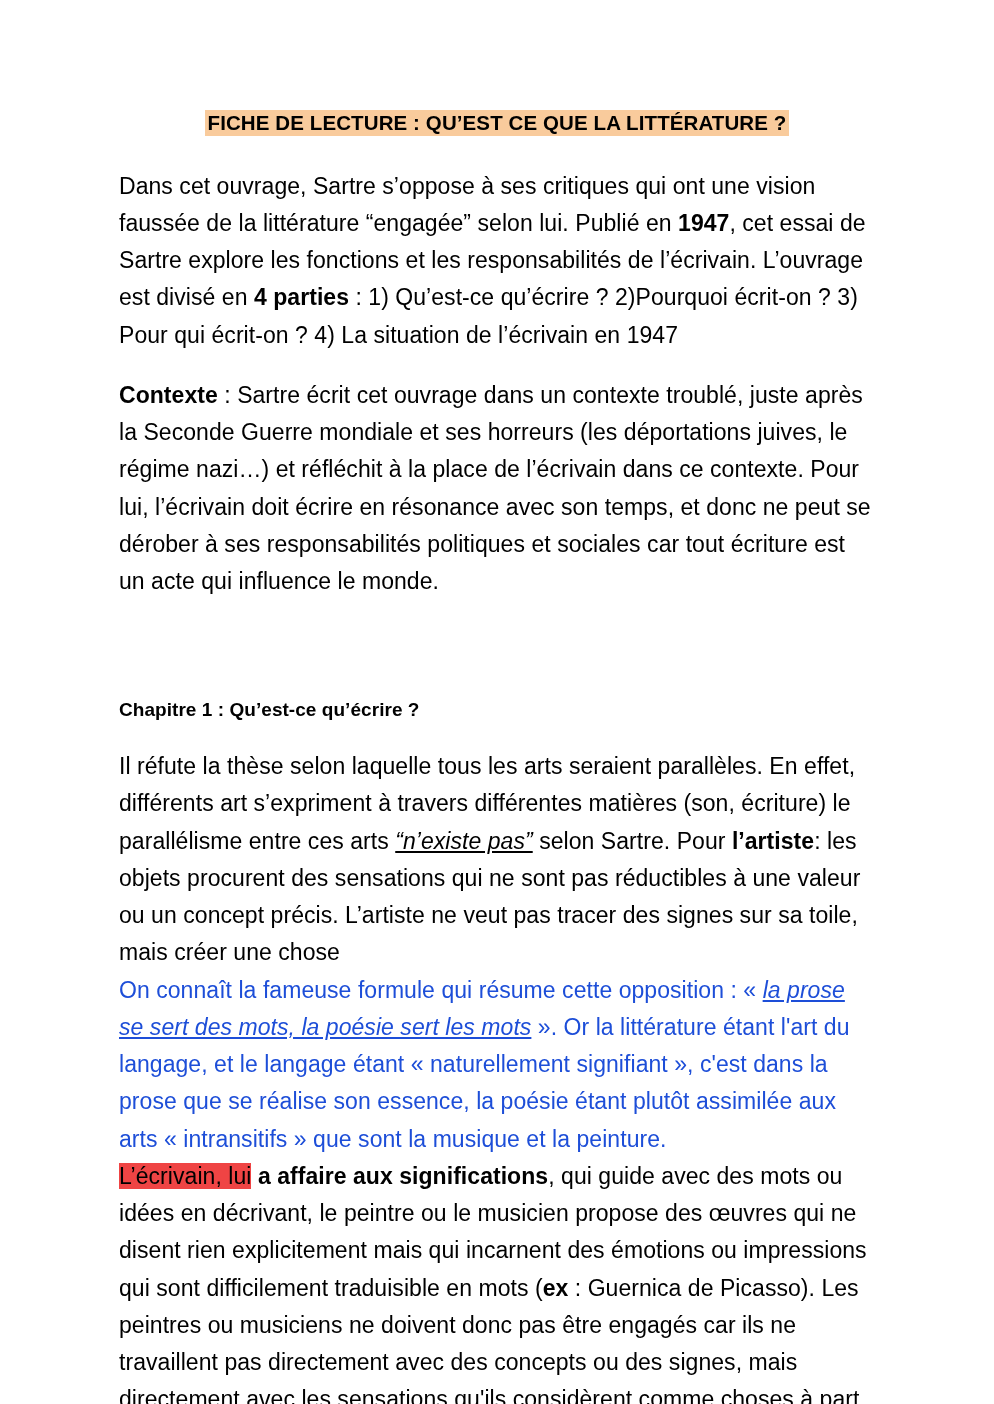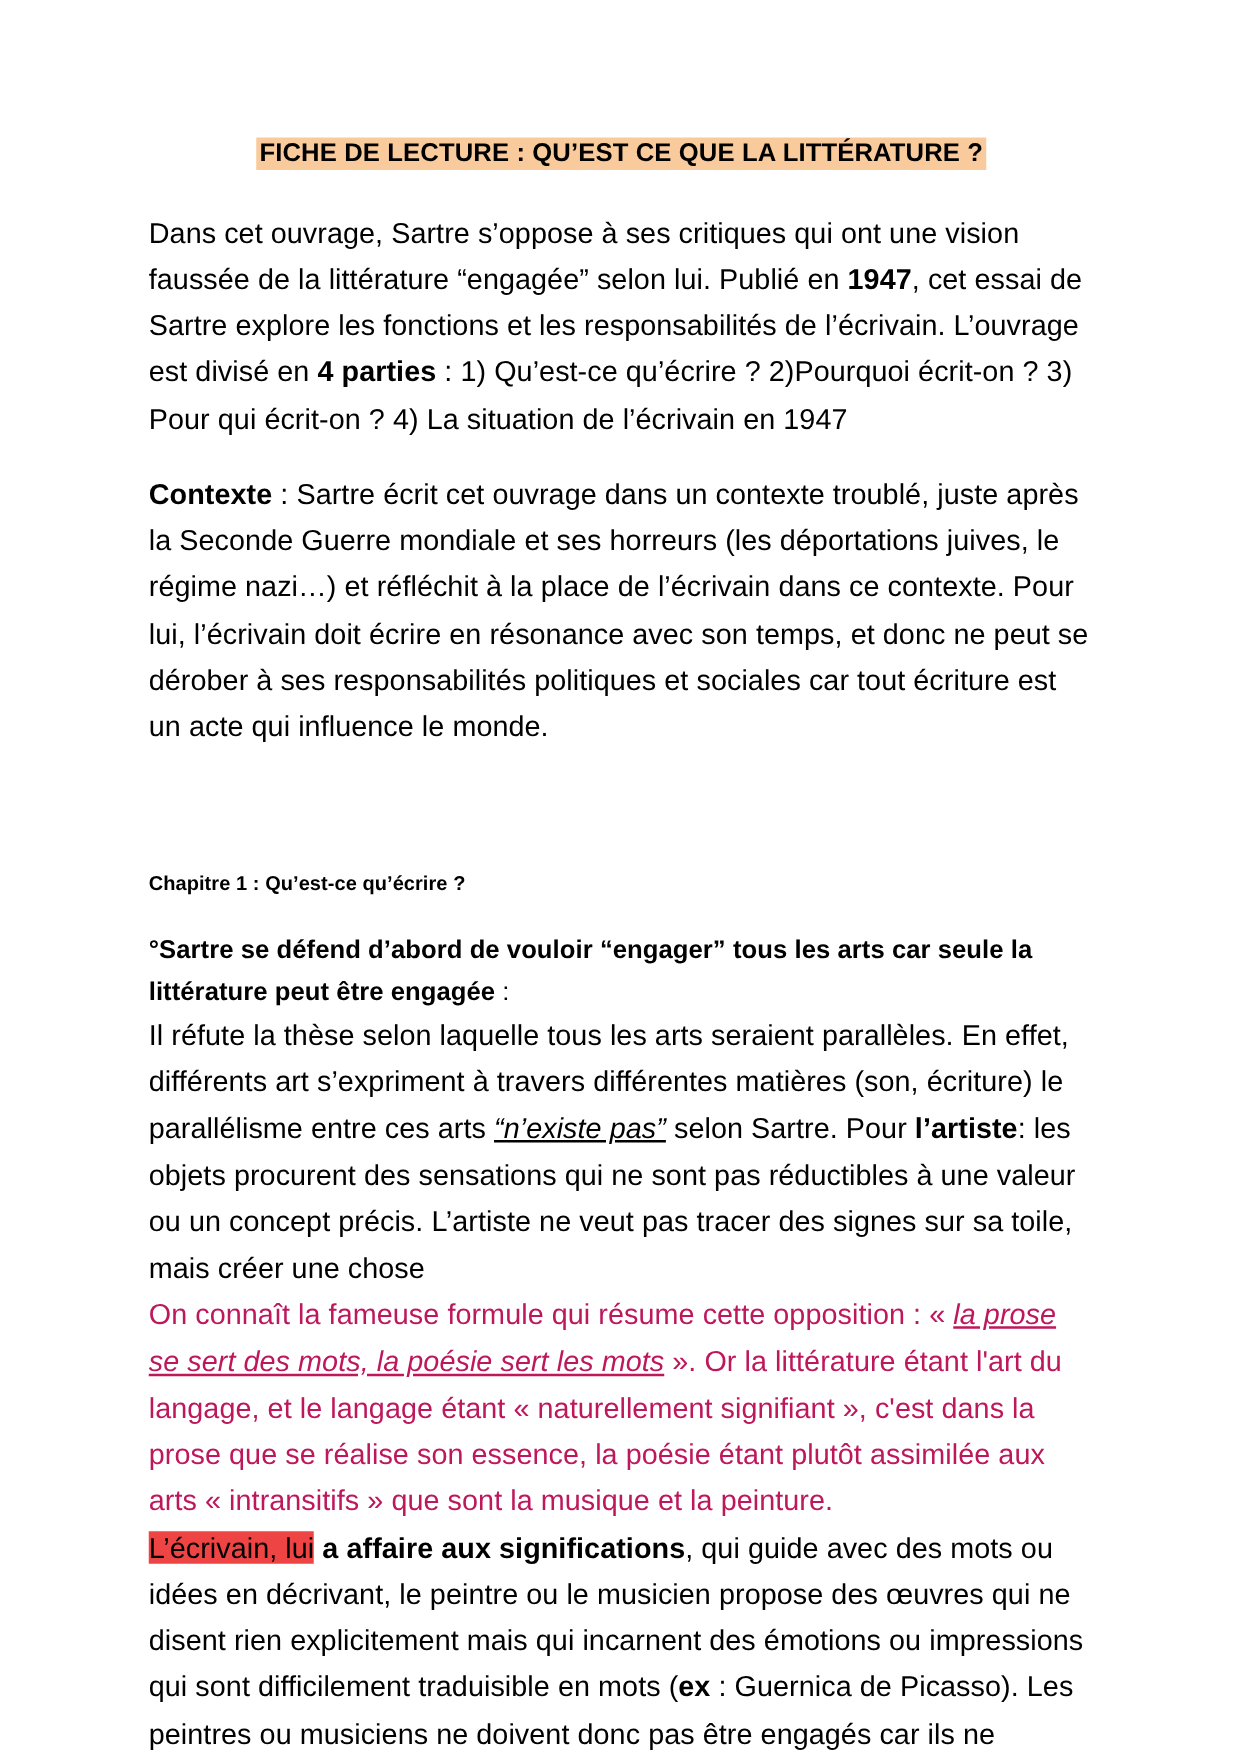--- a/index.html
+++ b/index.html
@@ -48,30 +48,30 @@
     margin-bottom: 0;
   }
   .gap-large {
     height: 72px;
   }
   .gap-small {
     height: 22px;
   }
   .chapter-heading {
     font-weight: bold;
-    font-size: 16px;
+    font-size: 19px;
     line-height: 1.62;
   }
   .bullet-heading {
     font-weight: bold;
     font-size: 20.5px;
     line-height: 1.62;
   }
   .grey {
-    color: #be185d;
+    color: #1d4ed8;
   }
   b, strong {
     font-weight: bold;
   }
   i, em {
     font-style: italic;
     text-decoration: underline;
   }
   .hl {
     background-color: #ef4444;
@@ -92,21 +92,20 @@
   <p class="para"><span>Dans cet ouvrage, Sartre s’oppose à ses critiques qui ont une vision faussée de la littérature “engagée” selon lui. Publié en </span><b>1947</b><span>, cet essai de Sartre explore les fonctions et les responsabilités de l’écrivain. L’ouvrage est divisé en </span><b>4 parties</b><span> : 1) Qu’est-ce qu’écrire ? 2)Pourquoi écrit-on ? 3) Pour qui écrit-on ? 4) La situation de l’écrivain en 1947</span></p>
 
   <p class="para"><b>Contexte</b><span> : Sartre écrit cet ouvrage dans un contexte troublé, juste après la Seconde Guerre mondiale et ses horreurs (les déportations juives, le régime nazi…) et réfléchit à la place de l’écrivain dans ce contexte. Pour lui, l’écrivain doit écrire en résonance avec son temps, et donc ne peut se dérober à ses responsabilités politiques et sociales car tout écriture est un acte qui influence le monde.</span></p>
 
   <div class="gap-large"></div>
 
   <p class="chapter-heading">Chapitre 1 : Qu’est-ce qu’écrire ?</p>
 
   <div class="gap-small"></div>
 
-  <p class="bullet-heading"><span>°</span><span>Sartre se défend d’abord de vouloir “engager” tous les arts car seule la littérature peut être engagée</span><span style="font-weight:normal"> :</span></p>
 
   <p class="para-tight"><span>Il réfute la thèse selon laquelle tous les arts seraient parallèles. En effet, différents art s’expriment à travers différentes matières (son, écriture) le parallélisme entre ces arts </span><i>“n’existe pas”</i><span> selon Sartre. Pour </span><b>l’artiste</b><span>: les objets procurent des sensations qui ne sont pas réductibles à une valeur ou un concept précis. L’artiste ne veut pas tracer des signes sur sa toile, mais créer une chose</span></p>
 
   <p class="para-tight grey"><span>On connaît la fameuse formule qui résume cette opposition : « </span><i>la prose se sert des mots, la poésie sert les mots</i><span> ». Or la littérature étant l'art du langage, et le langage étant « naturellement signifiant », c'est dans la prose que se réalise son essence, la poésie étant plutôt assimilée aux arts « intransitifs » que sont la musique et la peinture.</span></p>
 
   <p class="para-tight"><span class="hl">L’écrivain, lui</span><span> </span><b>a affaire aux significations</b><span>, qui guide avec des mots ou idées en décrivant, le peintre ou le musicien propose des œuvres qui ne disent rien explicitement mais qui incarnent des émotions ou impressions qui sont difficilement traduisible en mots (</span><b>ex</b><span> : Guernica de Picasso). Les peintres ou musiciens ne doivent donc pas être engagés car ils ne travaillent pas directement avec des concepts ou des signes, mais directement avec les sensations qu'ils considèrent comme choses à part entière.</span></p>
 
   <div class="gap-small"></div>
 
   <p class="bullet-heading"><span>°</span><span>L’écrivain monde être engagé car il utilise des significations </span><span class="arrow">➡</span><span> les mots ont un sens</span><span style="font-weight:normal"> :</span></p>

